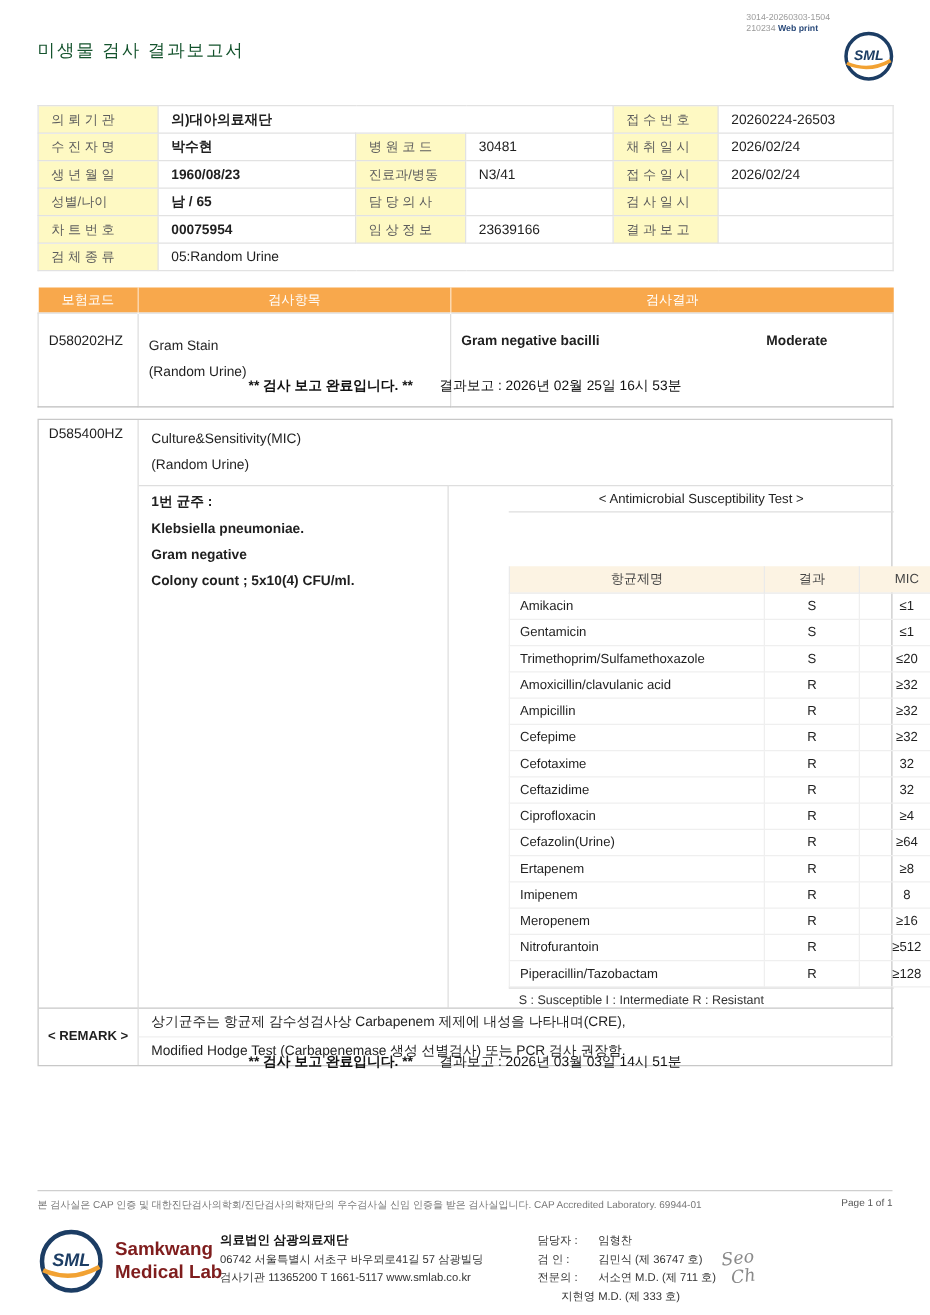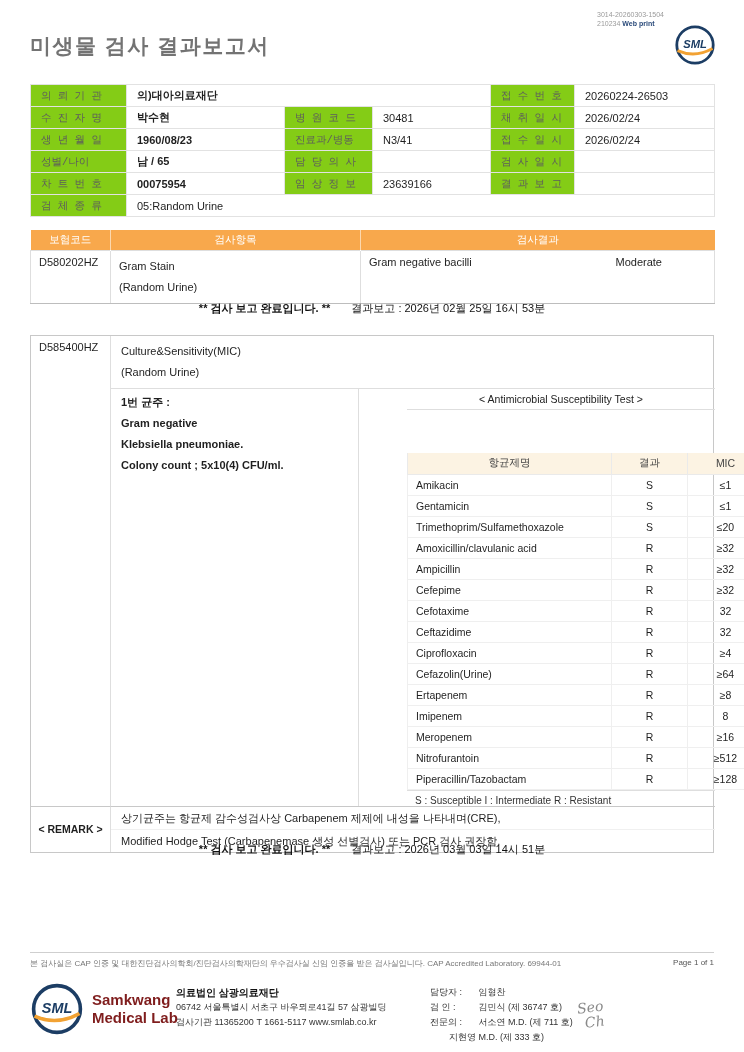--- a/index.html
+++ b/index.html
@@ -4,36 +4,36 @@
 <style>
 * { margin:0; padding:0; box-sizing:border-box; }
 html,body { width:744px; }
 body { font-family:"Liberation Sans","DejaVu Sans",sans-serif; background:#ffffff; }
 .page { position:relative; width:744px; height:1052px; background:#fff; color:#1f1f1f; font-size:11px; overflow:hidden; }
 
 
 .print-info { position:absolute; top:10px; right:80px; font-size:7px; color:#9a9a9a; line-height:9px; text-align:left; }
 .print-info .webprint { color:#2a4a7a; font-weight:bold; }
 .logo-top { position:absolute; top:24px; right:28px; width:42px; height:42px; }
-.report-title { position:absolute; top:32px; left:30px; font-size:21px; font-weight:bold; color:#737373; letter-spacing:1.5px; }
+.report-title { position:absolute; top:32px; left:30px; font-size:14px; font-weight:normal; color:#14532d; letter-spacing:1.5px; }
 
 
 .ptable { position:absolute; top:84px; left:30px; width:684px; border-collapse:collapse; table-layout:fixed; font-size:10.5px; }
 .ptable td { border:1px solid #e2e2e2; height:22px; padding:0 10px; overflow:hidden; white-space:nowrap; }
-.ptable td.lb { background:#84cc16; color:#5d5d5d;font-family:Liberation Mono, monospace; }
+.ptable td.lb { background:#fef9c3; color:#5d5d5d; }
 .ptable td.vl { color:#1f1f1f; font-size:11px;margin-top:12px; }
 .ptable td.b { font-weight:bold; }
 
 
 .gtable { position:absolute; top:230px; left:30px; width:684px; border-collapse:collapse; table-layout:fixed; }
 .gtable th { background:#F8A84C; color:#fff; font-weight:normal; font-size:10.5px; height:20px; border-right:1px solid rgba(255,255,255,.55); }
 .gtable th:last-child { border-right:none;margin-top:37px; }
-.gtable td { border:1px solid #dedede; border-bottom:1px solid #bdbdbd; vertical-align:top; padding:5px 8px; font-size:11px; height:46px; }
+.gtable td { border:1px solid #dedede; border-bottom:1px solid #bdbdbd; vertical-align:top; padding:16px 8px; font-size:11px; height:46px; }
 .gtable .gitem div { line-height:21px; }
-.gres { display:flex; justify-content:space-between; padding-right:44px; font-weight:normal; }
+.gres { display:flex; justify-content:space-between; padding-right:44px; font-weight:bold; }
 
 
 .complete { position:absolute; left:0; width:744px; text-align:center; font-size:11px; color:#111; }
 .complete .cstar { font-weight:bold; }
 .complete .cdate { margin-left:18px; }
 .complete1 { top:301px; }
 .complete2 { top:842px; }
 
 
 .cbox { position:absolute; left:30px; top:335px; width:684px; border:1px solid #c8c8c8; display:grid; grid-template-columns:80px 248px 356px; font-size:11px; background:#fff; }
@@ -183,22 +183,22 @@
   </div>
 
   <div class="cbox">
     <div class="cb-code">D585400HZ</div>
     <div class="cb-title">
       <div>Culture&amp;Sensitivity(MIC)</div>
       <div>(Random Urine)</div>
     </div>
     <div class="cb-left">
       <div class="iso">1번 균주 :</div>
+      <div class="iso">Klebsiella pneumoniae.</div>
       <div class="iso">Gram negative</div>
-      <div class="iso">Klebsiella pneumoniae.</div>
       <div class="iso">Colony count ; 5x10(4) CFU/ml.</div>
     </div>
     <div class="cb-right">
       <div class="ast-title">&lt; Antimicrobial Susceptibility Test &gt;</div>
       <table class="ast">
         <colgroup>
             <col style="width:204px">
             <col style="width:76px">
             <col style="width:76px">
           </colgroup>

